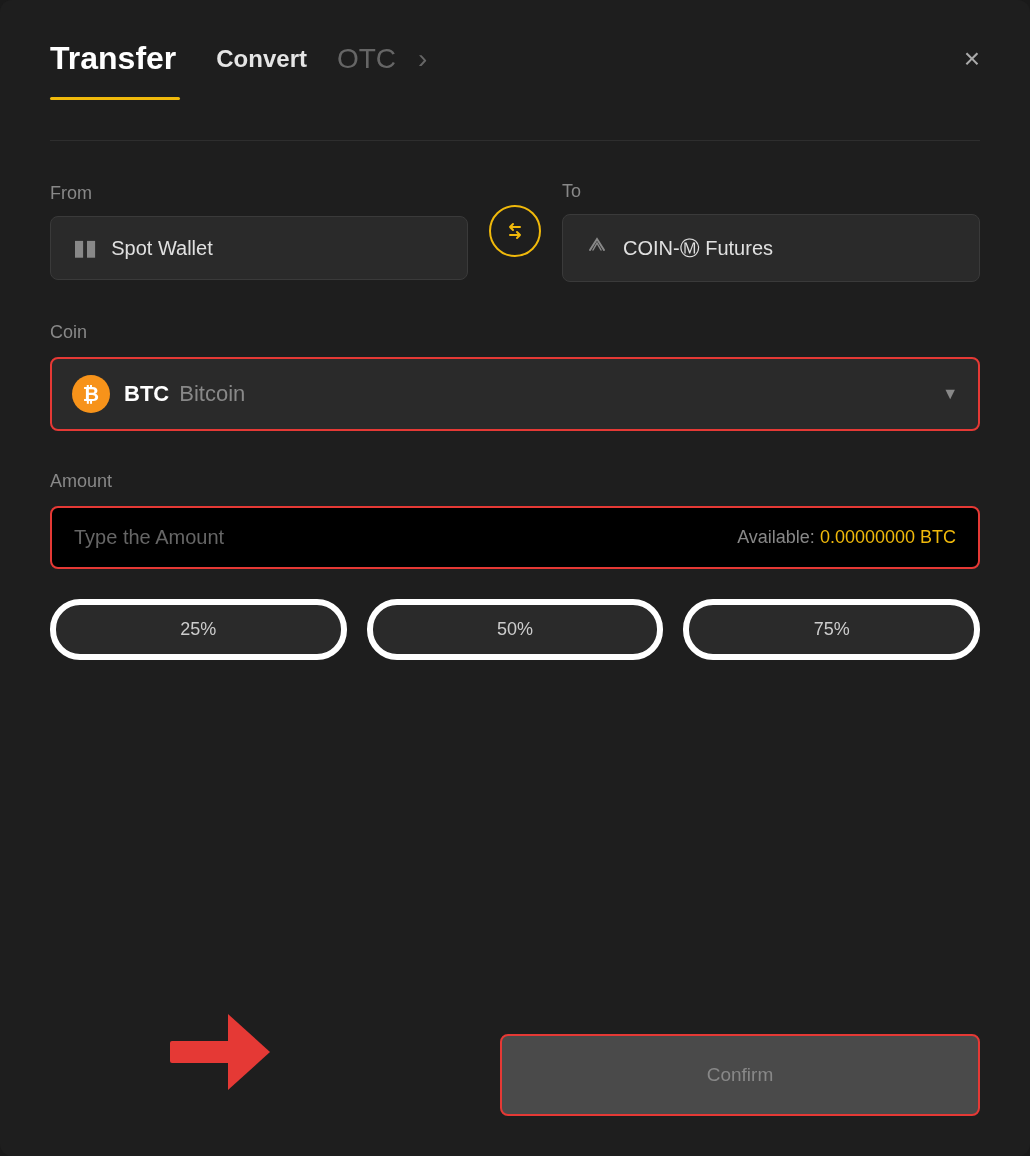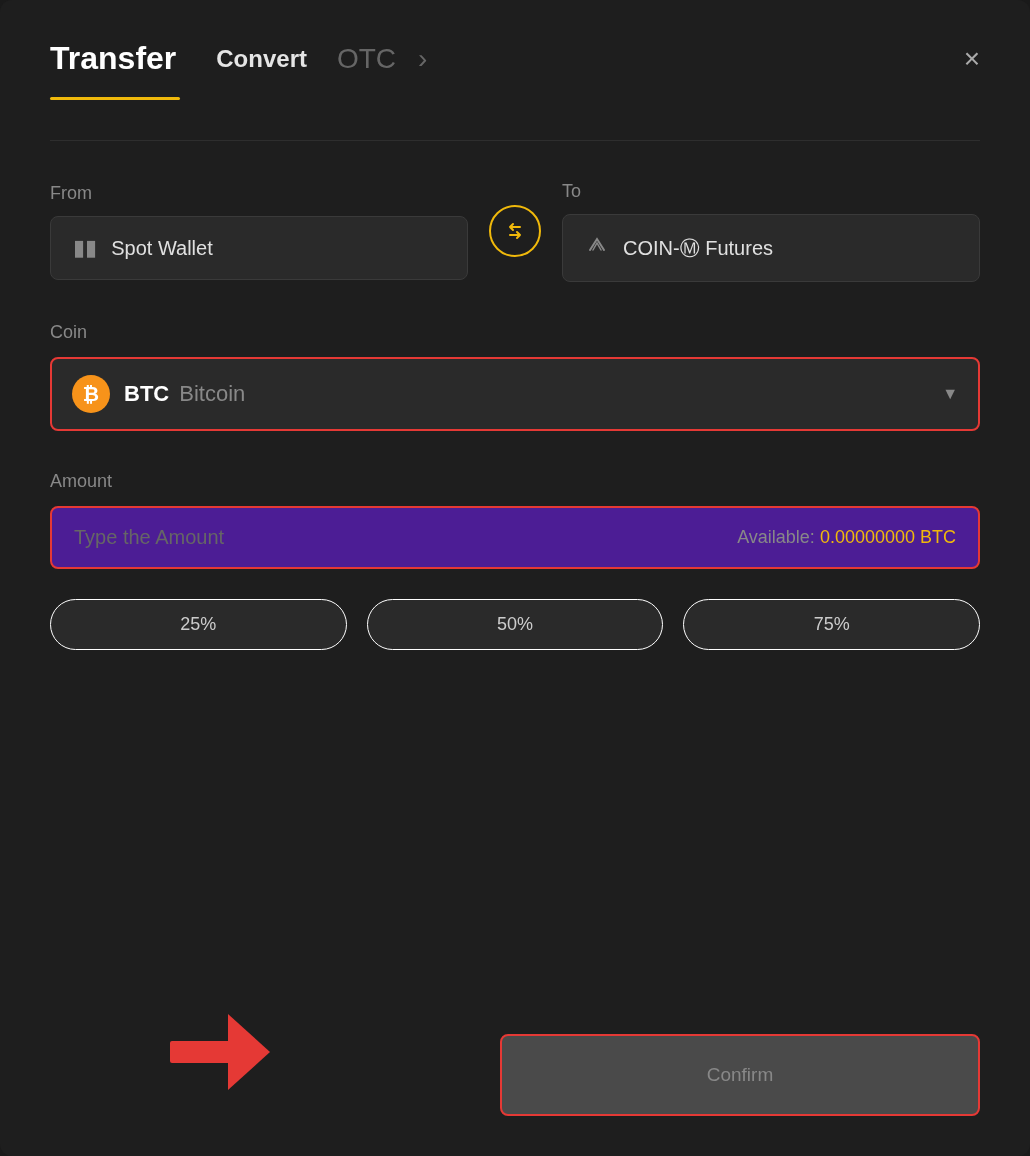--- a/index.html
+++ b/index.html
@@ -187,21 +187,21 @@
     }
 
     .chevron {
       margin-left: auto;
       color: #888;
       font-size: 16px;
     }
 
     
     .amount-box {
-      background: #4c1d95;
+      background: #000000;
       border: 2px solid #e53935;
       border-radius: 8px;
       padding: 18px 22px;
       display: flex;
       align-items: center;
       margin-bottom: 30px;
     }
 
     .amount-input {
       background: transparent;
@@ -229,21 +229,21 @@
     
     .pct-row {
       display: flex;
       gap: 20px;
       margin-bottom: 60px;
     }
 
     .pct-btn {
       flex: 1;
       background: #2a2a2a;
-      border: 1px solid #ffffff;
+      border: 6px solid #ffffff;
       border-radius: 30px;
       color: #cccccc;
       font-size: 18px;
       padding: 14px 0;
       cursor: pointer;
       text-align: center;
     }
 
     
     .bottom-area {

